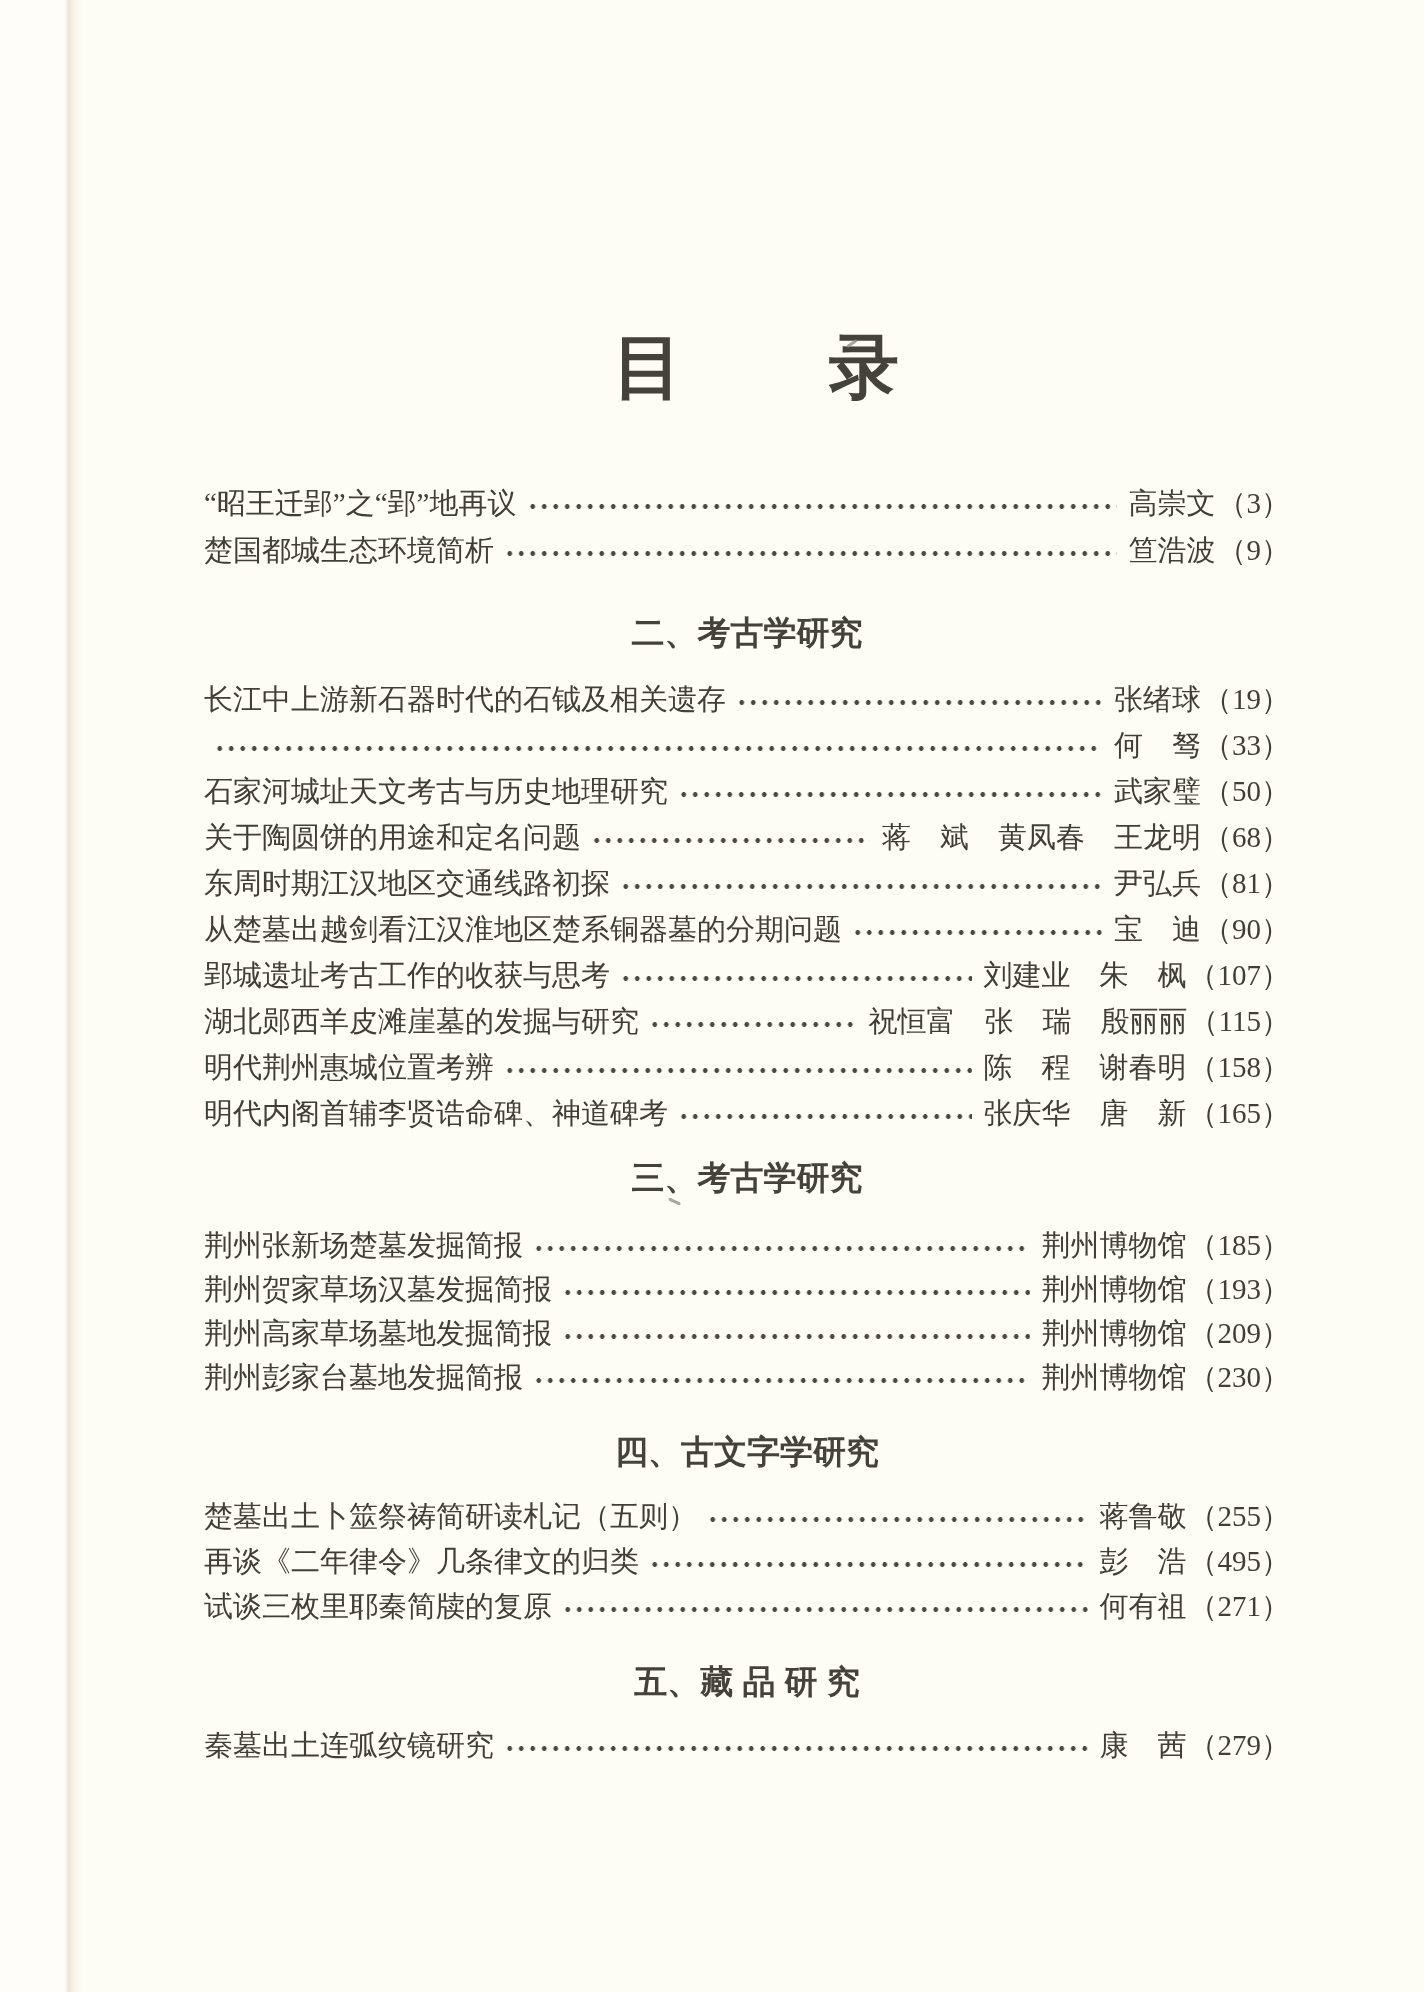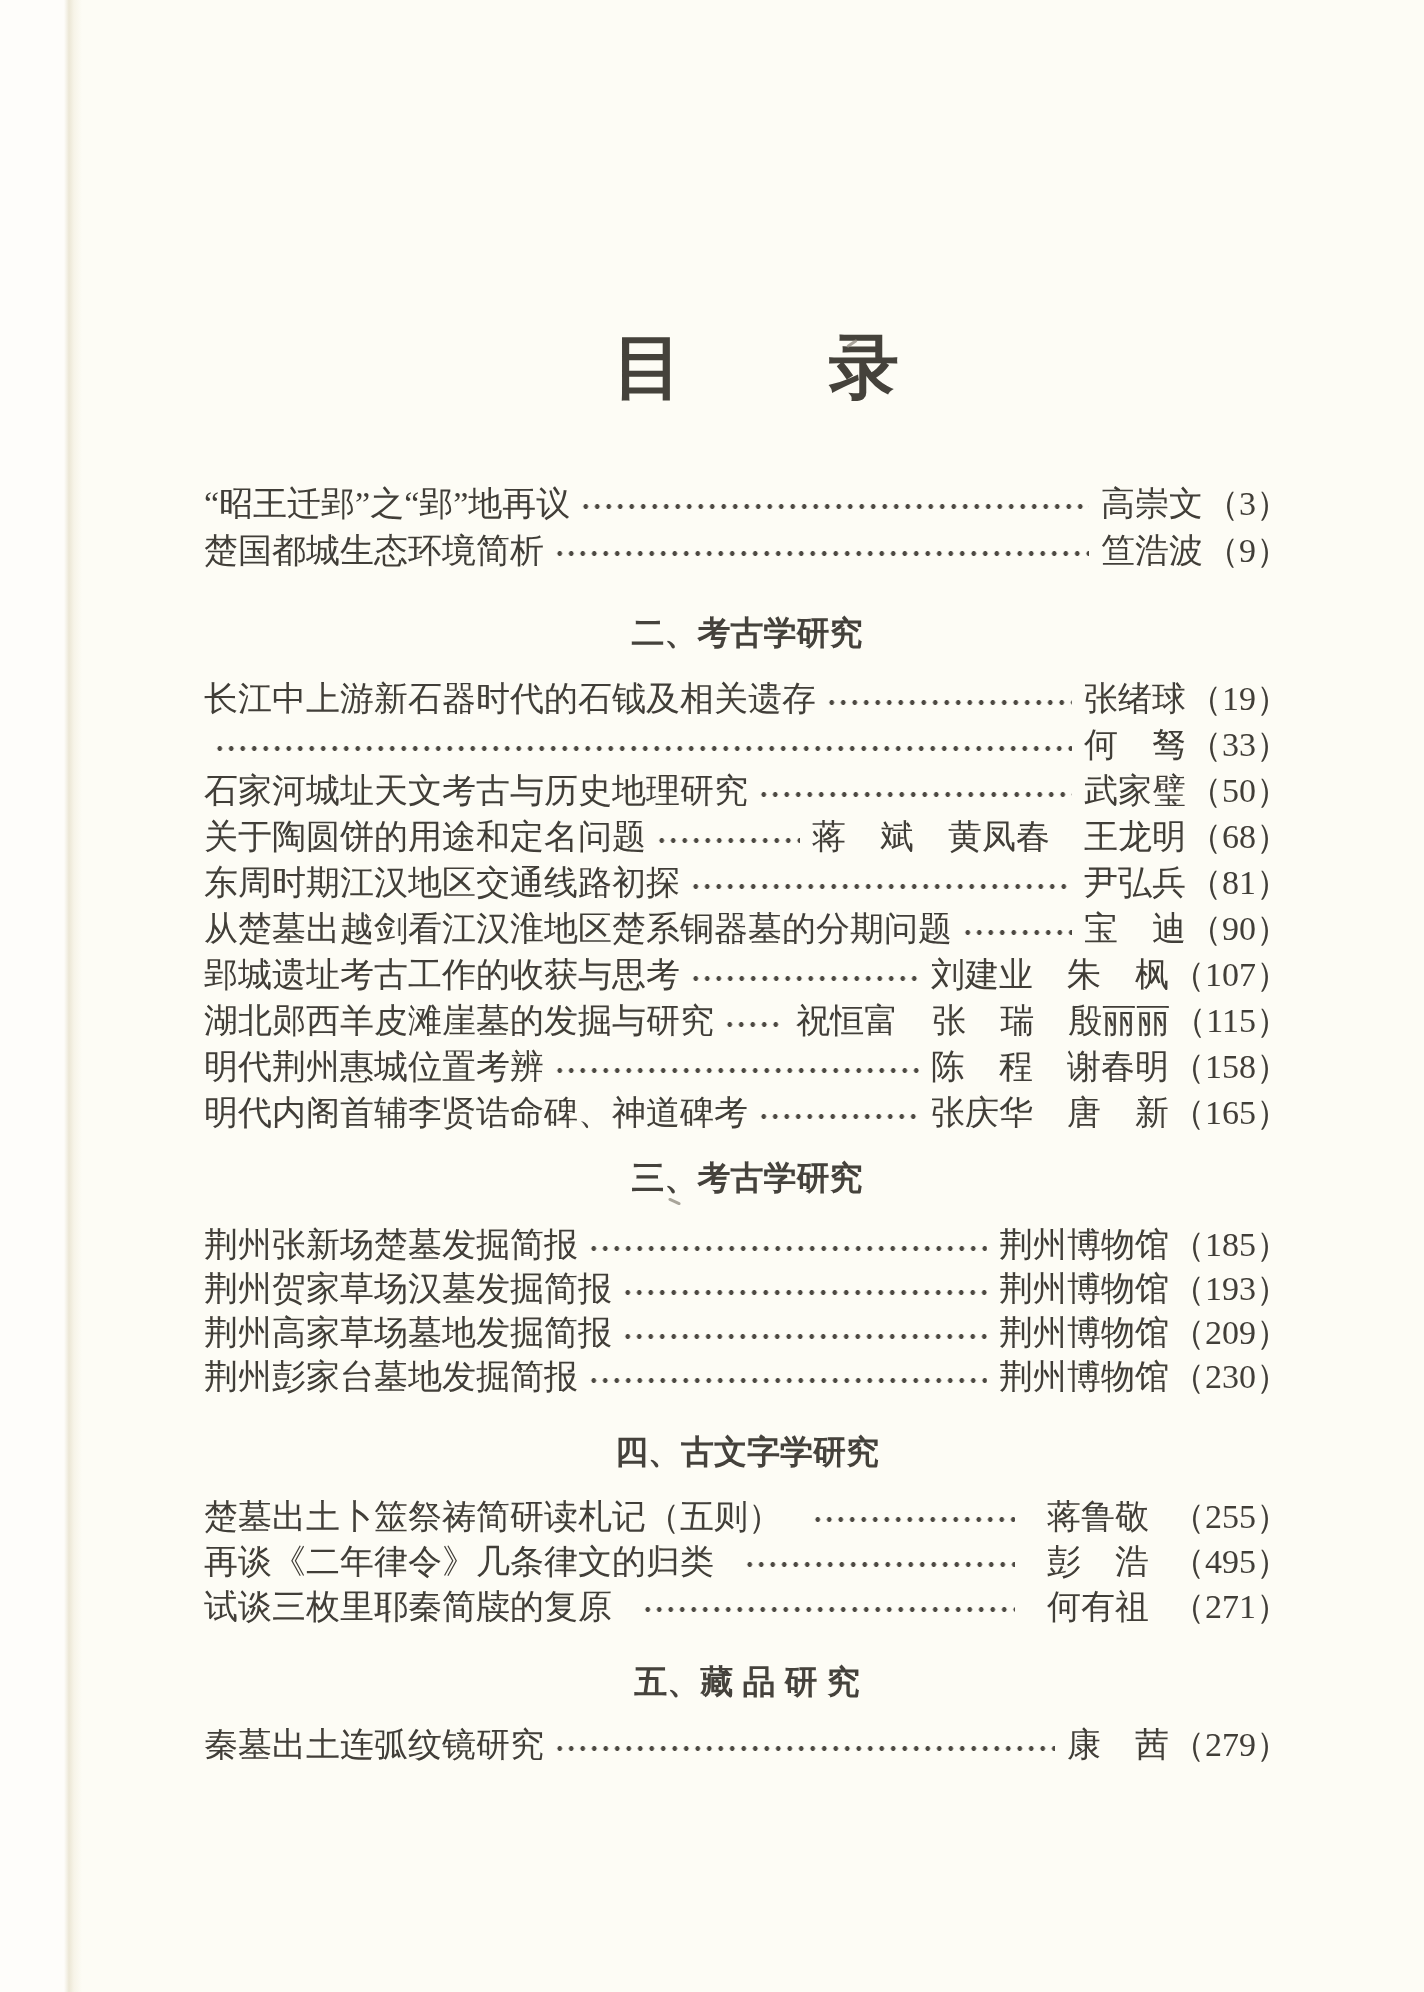--- a/index.html
+++ b/index.html
@@ -43,21 +43,21 @@
     font-weight: bold;
     font-size: 33px;
     line-height: 42px;
     text-align: center;
     color: #45423c;
     white-space: pre;
   }
   .entry {
     display: flex;
     align-items: baseline;
-    font-size: 34px;
+    font-size: 29px;
     color: #413e38;
   }
   .entry-title { white-space: pre; }
   .entry-authors { white-space: pre; margin-left: 4px; margin-right: 2px; }
   .entry-page { white-space: pre; }
   .leader {
     flex: 1 1 auto;
     min-width: 18px;
     align-self: center;
     height: 7px;
@@ -73,21 +73,21 @@
   .s1 .entries { margin-top: 13px; }
   .s1 .entry { height: 47px; line-height: 47px; }
   .s2 { margin-top: 38px; }
   .s2 .entries { margin-top: 22px; }
   .s2 .entry { height: 46px; line-height: 46px; }
   .s3 { margin-top: 21px; }
   .s3 .entries { margin-top: 24px; }
   .s3 .entry { height: 44px; line-height: 44px; }
   .s4 { margin-top: 32px; }
   .s4 .entries { margin-top: 21px; }
-  .s4 .entry { height: 45px; line-height: 45px; gap: 20px; }
+  .s4 .entry { height: 45px; line-height: 45px; }
   .s5 { margin-top: 32px; }
   .s5 .entries { margin-top: 19px; }
   .s5 .entry { height: 46px; line-height: 46px; }
   
   .speck-1 {
     position: absolute;
     left: 846px; top: 342px;
     width: 12px; height: 3px;
     background: #8d887d;
     transform: rotate(-35deg);

